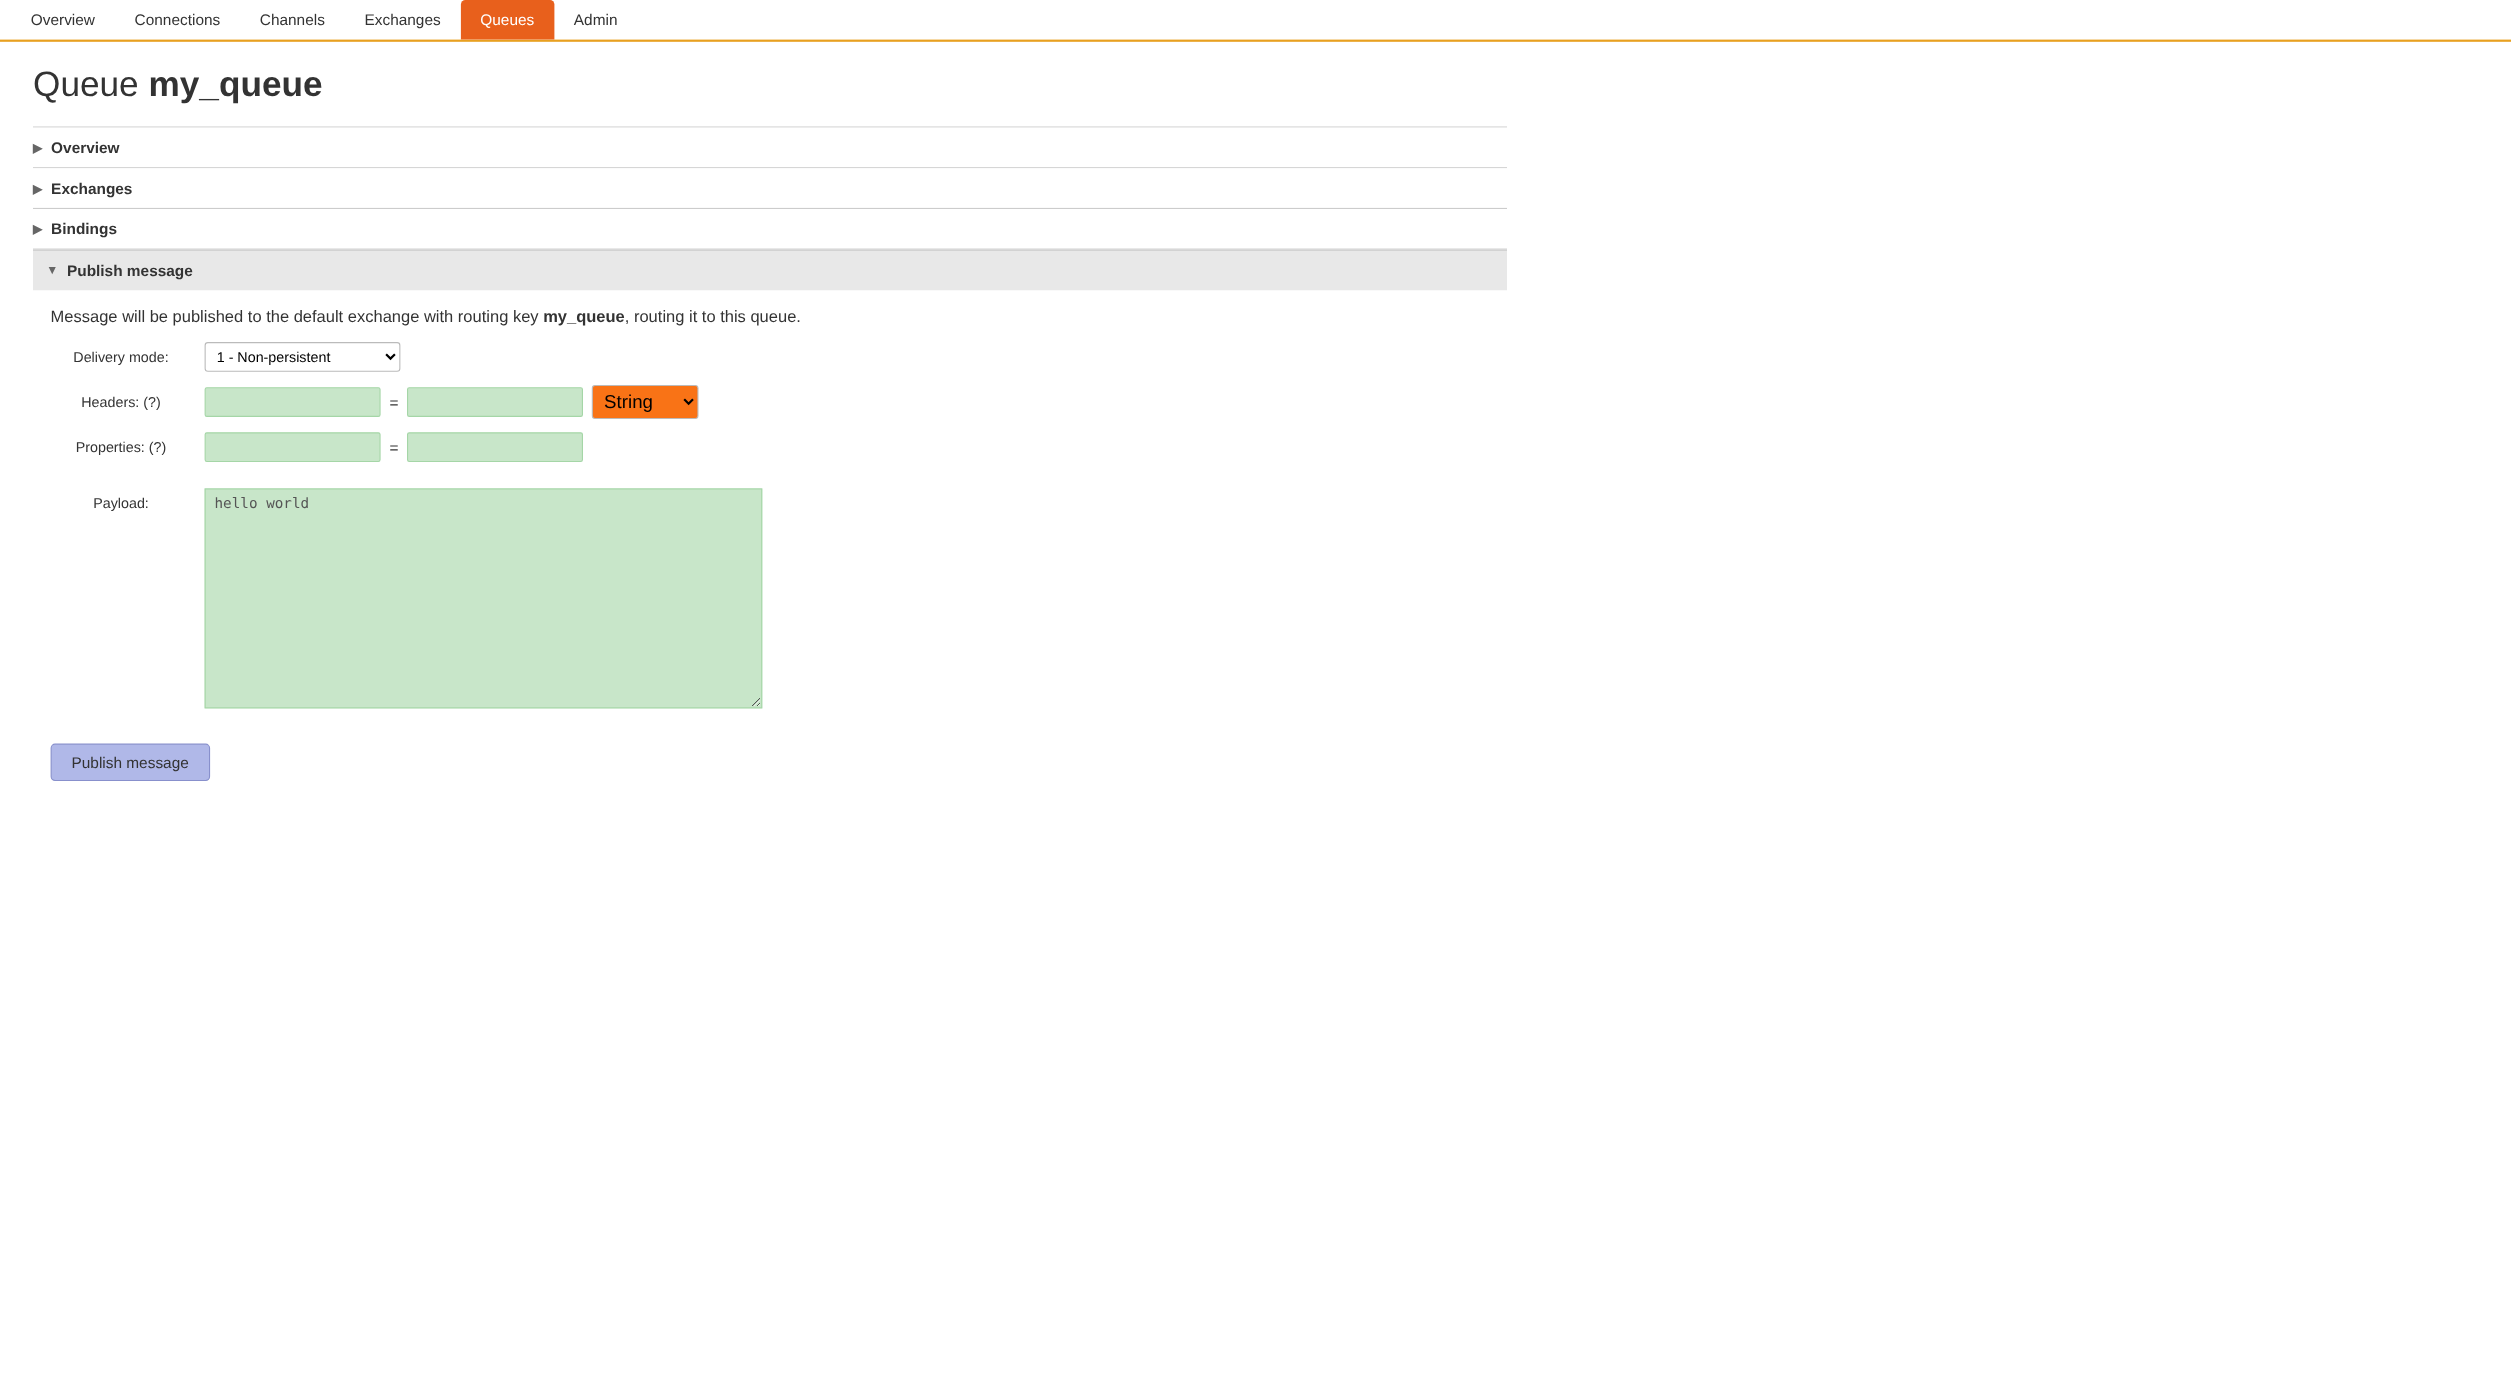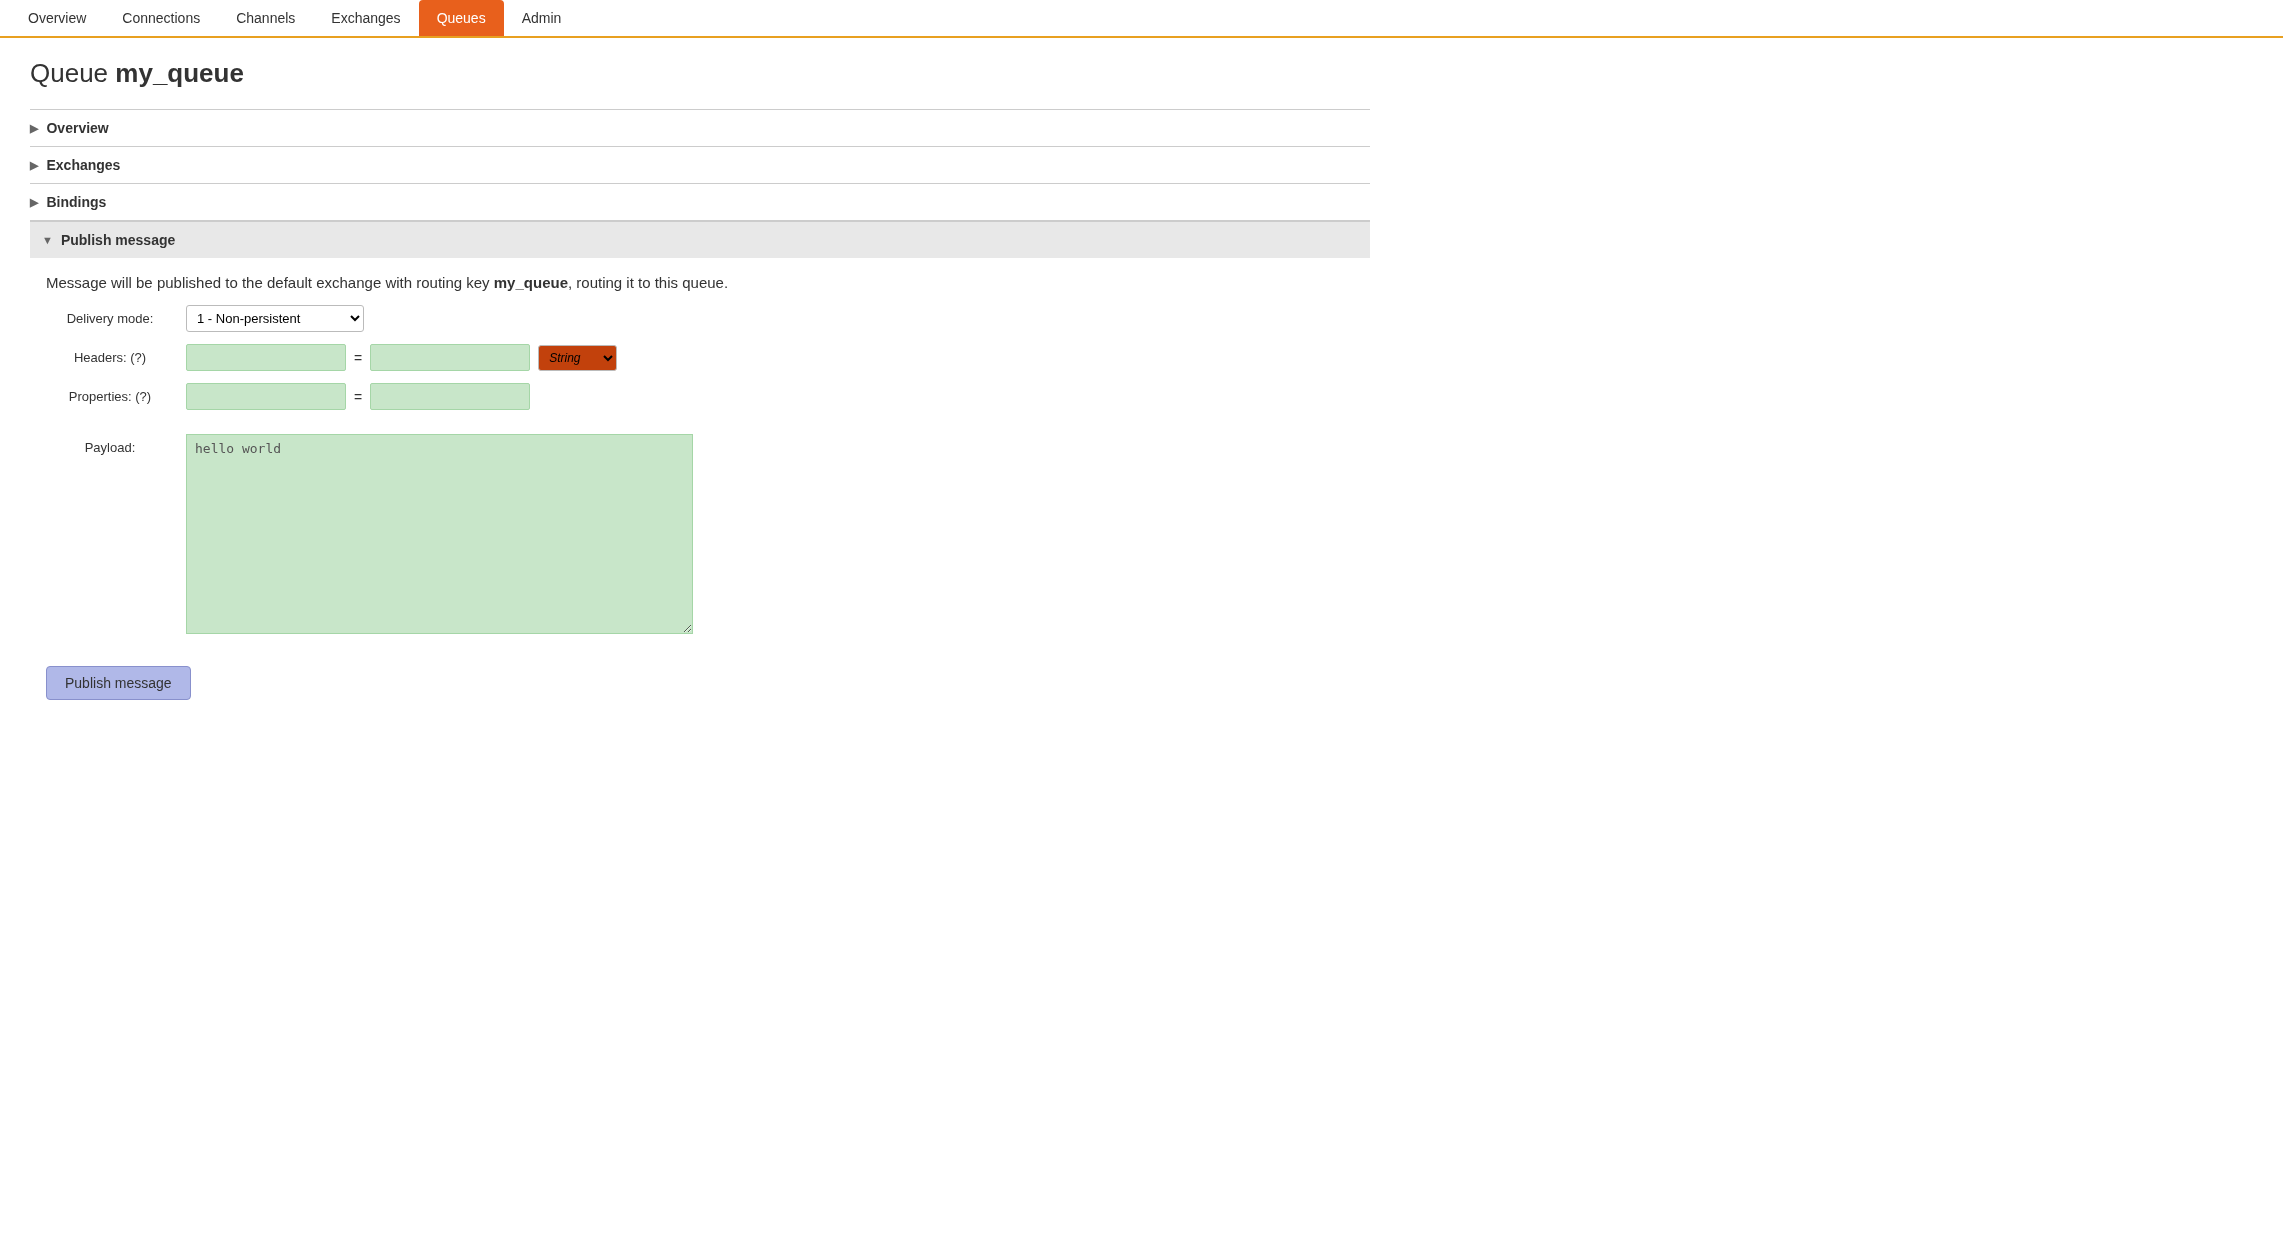--- a/index.html
+++ b/index.html
@@ -27,21 +27,21 @@
       border-radius: 4px 4px 0 0;
     }
 
     
     .main {
       padding: 20px 30px;
       max-width: 1400px;
     }
 
     .page-title {
-      font-size: 26px;
+      font-size: 32px;
       font-weight: normal;
       margin-bottom: 20px;
       color: #333;
     }
     .page-title strong {
       font-weight: bold;
     }
 
     
     .section {
@@ -122,25 +122,24 @@
       outline: none;
     }
     .eq-sign {
       margin: 0 8px;
       font-size: 14px;
       color: #333;
     }
     .type-select {
       margin-left: 8px;
       padding: 4px 6px;
-      font-size: 12px;
+      font-size: 17px;
       border: 1px solid #bbb;
       border-radius: 3px;
-      background: #c2410c;
-      font-style: italic;
+      background: #f97316;
     }
 
     
     .payload-textarea {
       width: 507px;
       height: 200px;
       background: #c8e6c9;
       border: 1px solid #a5d6a7;
       padding: 6px 8px;
       font-family: monospace;

